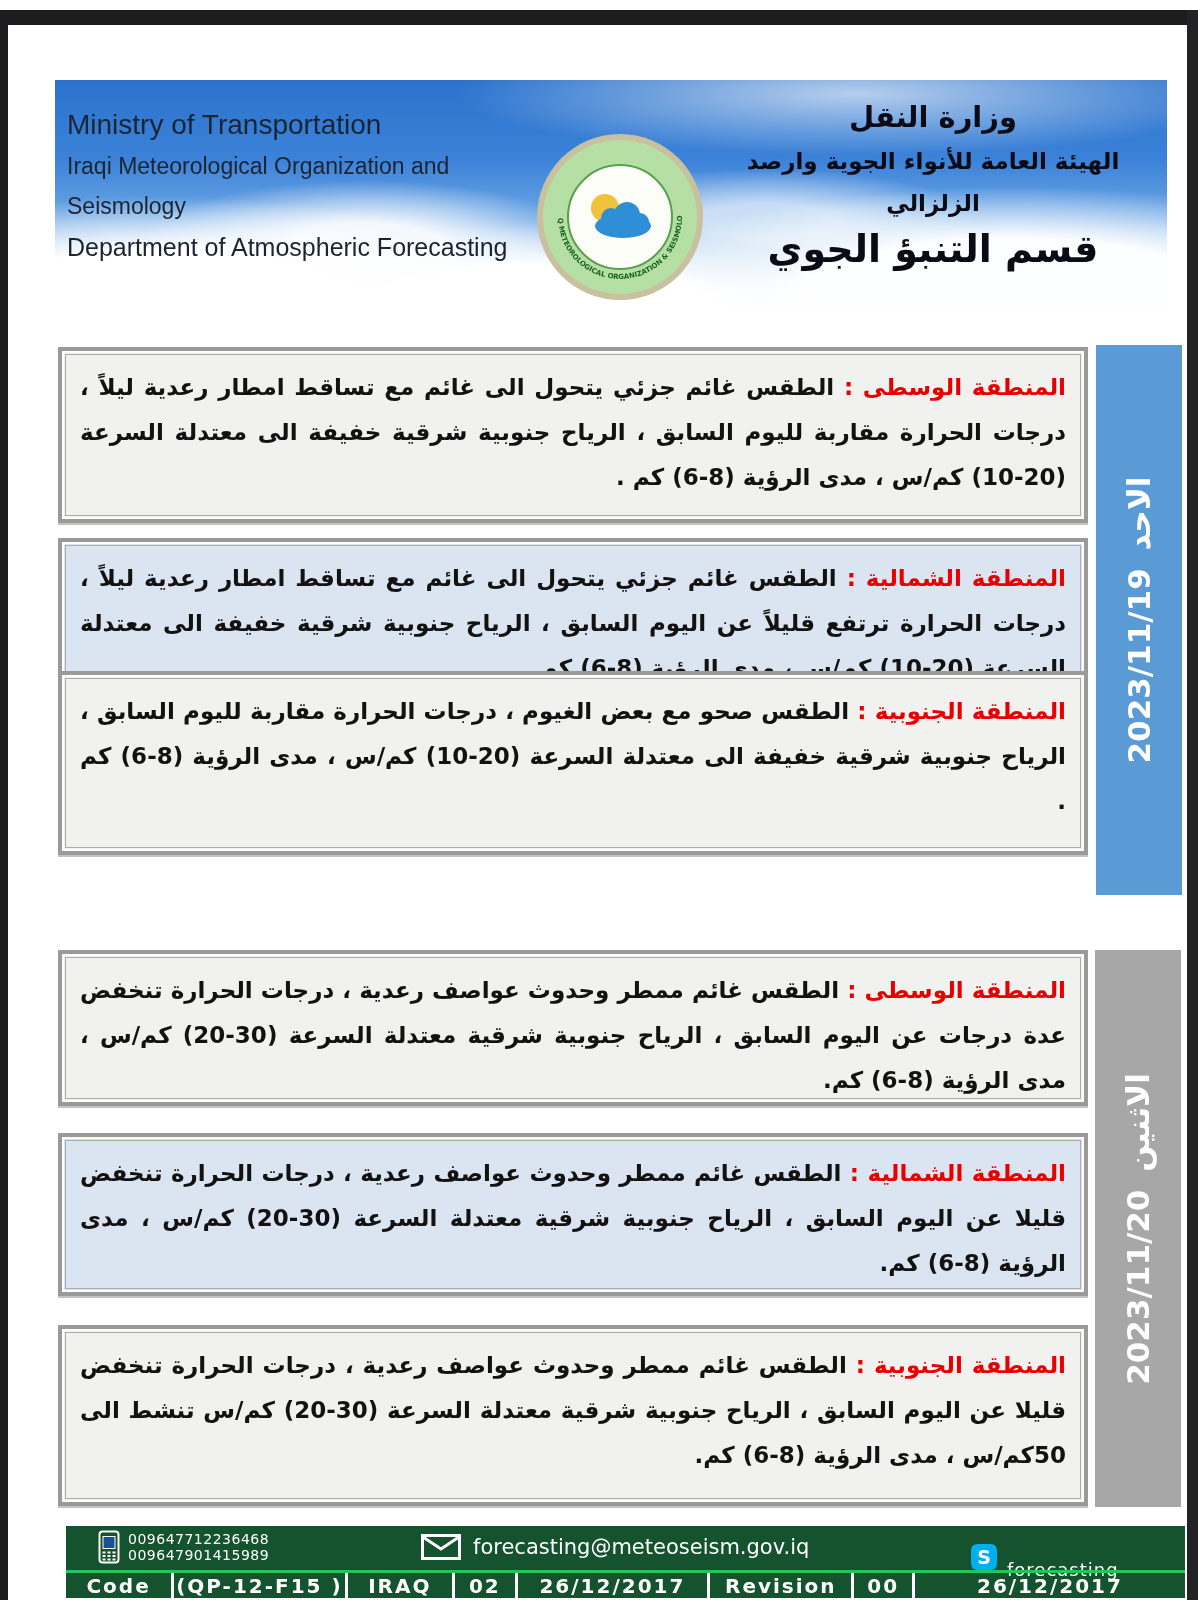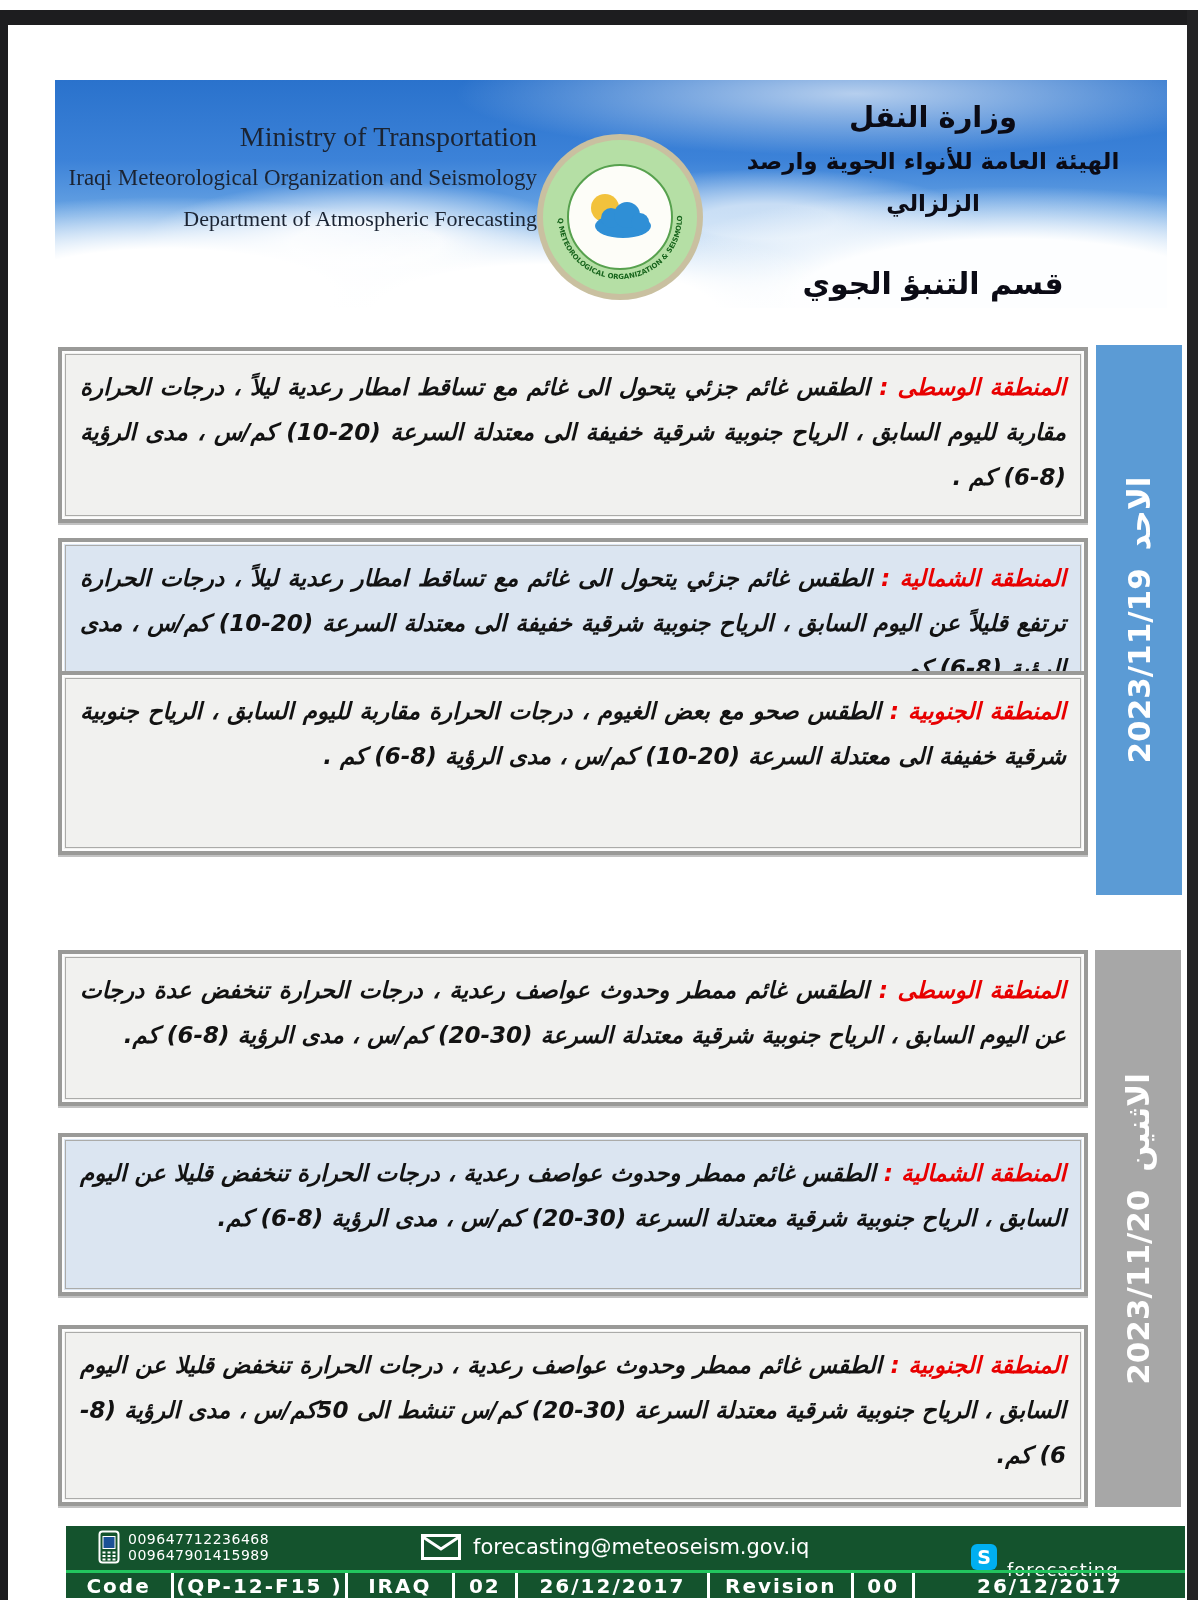--- a/index.html
+++ b/index.html
@@ -18,38 +18,37 @@
     position:absolute;left:55px;top:80px;width:1112px;height:228px;
     background:
       radial-gradient(60% 45% at 72% 6%, rgba(255,255,255,0.65), rgba(255,255,255,0) 60%),
       radial-gradient(ellipse 480px 130px at 10% 94%, #ffffff 35%, rgba(255,255,255,0) 75%),
       radial-gradient(ellipse 430px 120px at 44% 102%, #ffffff 40%, rgba(255,255,255,0) 75%),
       radial-gradient(ellipse 540px 150px at 86% 96%, #fdfeff 40%, rgba(255,255,255,0) 75%),
       radial-gradient(ellipse 300px 85px at 28% 72%, rgba(255,255,255,.9) 25%, rgba(255,255,255,0) 75%),
       radial-gradient(ellipse 280px 70px at 64% 62%, rgba(255,255,255,.65) 25%, rgba(255,255,255,0) 75%),
       linear-gradient(180deg,#2a72cc 0%,#3c82d8 35%,#6ba6e4 60%,#a9cdf0 80%,#e8f3fb 100%);
   }
-  .hdr-en{position:absolute;left:12px;top:36px;width:470px;text-align:right;
-    font-family:Liberation Serif, serif;color:#1b2433;}
+  .hdr-en{position:absolute;left:12px;top:24px;width:470px;text-align:left;
+    font-family:Liberation Sans, sans-serif;color:#1b2433;}
   .hdr-en .l1{font-size:28px;line-height:42px;}
   .hdr-en .l2{font-size:23px;line-height:40px;}
-  .hdr-en .l3{font-size:22px;line-height:42px;}
+  .hdr-en .l3{font-size:25px;line-height:42px;}
   .hdr-ar{position:absolute;right:34px;top:14px;width:400px;text-align:center;direction:rtl;
     color:#0b0b15;font-weight:bold;}
   .hdr-ar .l1{font-size:29px;line-height:46px;}
   .hdr-ar .l2{font-size:23px;line-height:42px;}
-  .hdr-ar .l3{font-size:30px;line-height:50px;margin-top:35px;}
+  .hdr-ar .l3{font-size:38px;line-height:50px;}
   .logo{position:absolute;left:480px;top:52px;width:170px;height:170px;}
 
   
   .fbox{
     position:absolute;left:58px;width:1030px;
     border:4px solid #9a9a98;box-sizing:border-box;
     box-shadow:0 2px 0 rgba(120,120,120,.45), inset 0 0 0 2px #fdfdfd;
-    font-style:italic;
   }
   .fbox .inner{
     position:absolute;inset:3px;border:1px solid #ababa9;
     padding:10px 14px 0 14px;box-sizing:border-box;
     direction:rtl;text-align:justify;
   }
   .bg-gray{background:#f1f1ef;}
   .bg-blue{background:#dbe5f1;}
   .fbox p{margin:0;font-size:23px;font-weight:bold;line-height:1.95;color:#121212;}
   .region{color:#e80000;}

